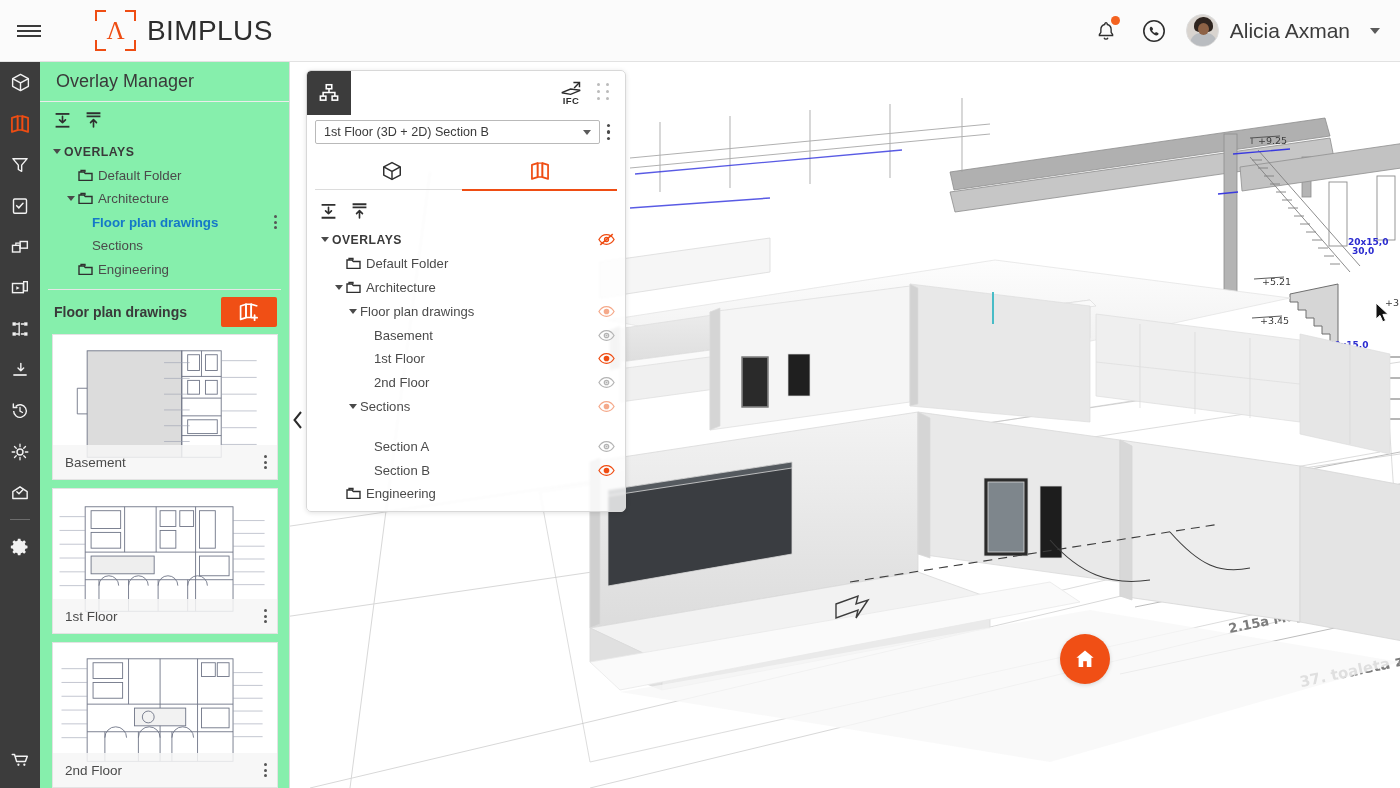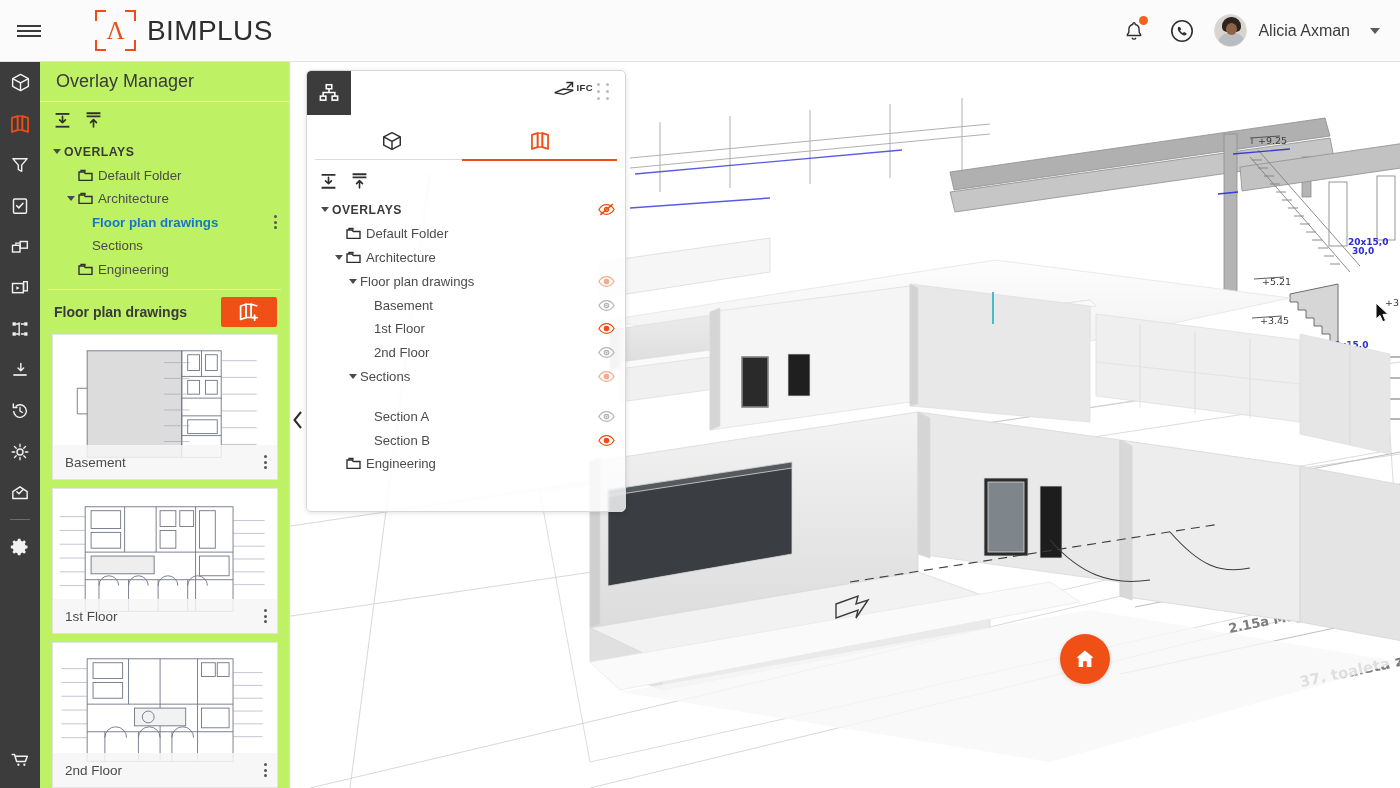--- a/index.html
+++ b/index.html
@@ -35,40 +35,40 @@
   .top-right{ margin-left:auto; display:flex; align-items:center; gap:0; padding-right:14px;}
   .tr-btn{ width:48px; height:48px; display:flex; align-items:center; justify-content:center; position:relative; cursor:pointer;}
   .badge-dot{ position:absolute; right:10px; top:9px; width:9px; height:9px; border-radius:50%; background:#f4621f;}
   .avatar{
     width:33px; height:33px; border-radius:50%; overflow:hidden; margin-left:8px; margin-right:11px;
     background:#d9d4cf; position:relative; border:1px solid #ddd;
   }
   .avatar .hair{ position:absolute; left:7px; top:2px; width:19px; height:15px; border-radius:9px 9px 5px 5px; background:#2e241f;}
   .avatar .face{ position:absolute; left:11px; top:8px; width:11px; height:12px; border-radius:50%; background:#8d6246;}
   .avatar .body{ position:absolute; left:3px; bottom:0; width:27px; height:13px; border-radius:11px 11px 0 0; background:#b9bcc0;}
-  .user-name{ font-size:16px; color:#3c3c3c; }
+  .user-name{ font-size:21px; color:#3c3c3c; }
   .caret{ margin-left:20px; margin-right:6px; width:0;height:0;border-left:5px solid transparent;border-right:5px solid transparent;border-top:6px solid #5a5a5a; cursor:pointer;}
 
   
   .rail{
     position:absolute; left:0; top:62px; width:40px; height:726px;
     background:#3c3c3c; z-index:50;
   }
   .rail-item{
     width:40px; height:41px; display:flex; align-items:center; justify-content:center;
     color:#f2f2f2; cursor:pointer;
   }
   .rail-item.active{ color:#ef4d13; }
   .rail-sep{ width:20px; height:1px; background:#6d6d6d; margin:6px auto;}
   .rail-bottom{ position:absolute; left:0; bottom:8px; width:40px;}
 
   
   .ompanel{
     position:absolute; left:40px; top:62px; width:250px; height:726px;
-    background:#bef264; border-right:1px solid #dcdcdc; z-index:40;
+    background:#86efac; border-right:1px solid #dcdcdc; z-index:40;
   }
   .om-head{ height:40px; display:flex; align-items:center; padding-left:16px; border-bottom:1px solid #ececec;}
   .om-title{ font-size:18px; color:#3a3a3a;}
   .om-tools{ height:36px; display:flex; align-items:center; gap:12px; padding-left:13px;}
   .tool-ic{ cursor:pointer; color:#2f2f2f; display:flex; }
 
   .tree{ padding-top:2px; }
   .tnode{
     display:flex; align-items:center; height:23.5px; font-size:13.3px; color:#4b4b4b;
     position:relative; cursor:pointer; padding-right:6px;
@@ -119,21 +119,21 @@
     position:absolute; left:306px; top:70px; width:320px; height:442px;
     background:rgba(255,255,255,.80); border:1px solid #d8d8d8; border-radius:5px;
     z-index:35; box-shadow:0 1px 5px rgba(0,0,0,.12); overflow:hidden;
     backdrop-filter:blur(1px);
   }
   .float-top{ position:relative; height:46px;}
   .fl-tabicon{
     position:absolute; left:0; top:0; width:44px; height:44px; background:#3c3c3c;
     display:flex; align-items:center; justify-content:center; border-radius:4px 0 0 0; cursor:pointer;
   }
-  .fl-ifc{ position:absolute; right:32px; top:9px; display:flex; flex-direction:row; align-items:center; cursor:pointer;}
+  .fl-ifc{ position:absolute; right:42px; top:9px; display:flex; flex-direction:column; align-items:center; cursor:pointer;}
   .fl-ifc .lbl{ font-size:9.5px; font-weight:bold; color:#2c2c2c; letter-spacing:.4px; line-height:1;}
   .fl-grip{ position:absolute; right:12px; top:12px; width:16px; height:18px; display:grid; grid-template-columns:repeat(2,1fr); gap:2.5px; cursor:grab; opacity:.5;}
   .fl-grip i{ width:3px;height:3px;border-radius:50%;background:#777;}
 
   .fl-selectrow{ display:flex; align-items:center; padding:0 8px; height:30px;}
   .fl-select{
     flex:1; height:24px; border:1px solid #b9b9b9; background:rgba(255,255,255,.9); border-radius:2px;
     display:flex; align-items:center; padding:0 8px; font-size:12.6px; color:#3a3a3a; cursor:pointer;
   }
   .fl-select .dcaret{ margin-left:auto; width:0;height:0;border-left:4px solid transparent;border-right:4px solid transparent;border-top:5px solid #5b5b5b;}
@@ -785,20 +785,31 @@
       <div class="fl-grip">
         <i></i>
           <i></i>
           <i></i>
           <i></i>
           <i></i>
           <i></i>
       </div>
     </div>
 
+    <div class="fl-selectrow">
+      <div class="fl-select">
+        <span>1st Floor (3D + 2D) Section B</span>
+        <span class="dcaret"></span>
+      </div>
+      <div class="fl-kebab">
+        <i></i>
+          <i></i>
+          <i></i>
+      </div>
+    </div>
 
     <div class="fl-tabs">
       <div class="fl-underline-grey"></div>
       <div class="fl-tab t3d">
         <svg width="22" height="22" viewBox="0 0 24 24">
           <path d="M12 2.8 21 7.6v8.8L12 21.2 3 16.4V7.6z" fill="none" stroke="currentColor" stroke-width="1.6" stroke-linejoin="round"></path>
           <path d="M3 7.6 12 12.4l9-4.8M12 12.4v8.8" fill="none" stroke="currentColor" stroke-width="1.6"></path>
         </svg>
       </div>
       <div class="fl-tab t2d">

